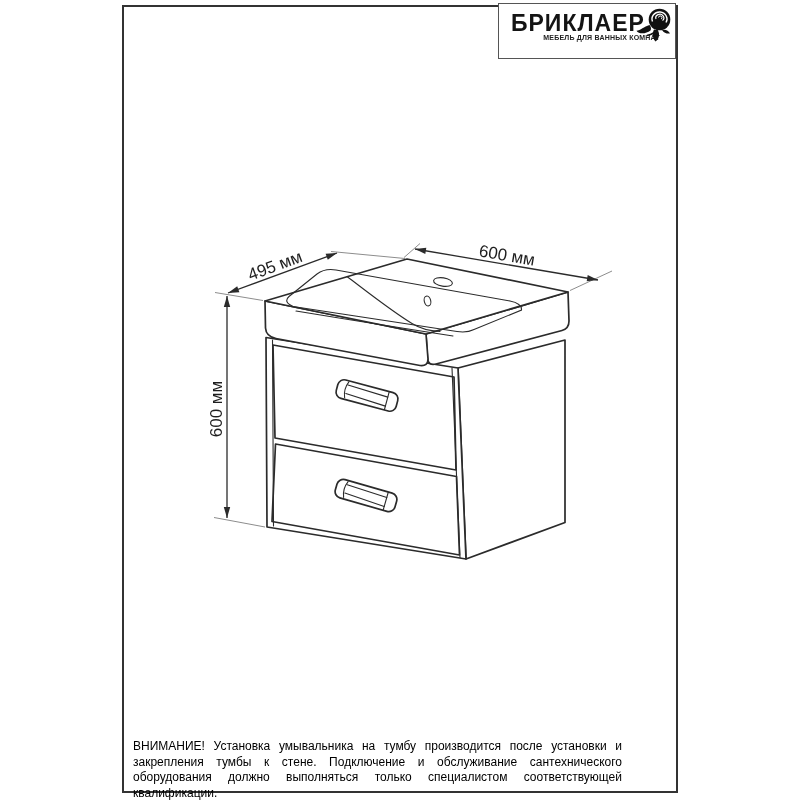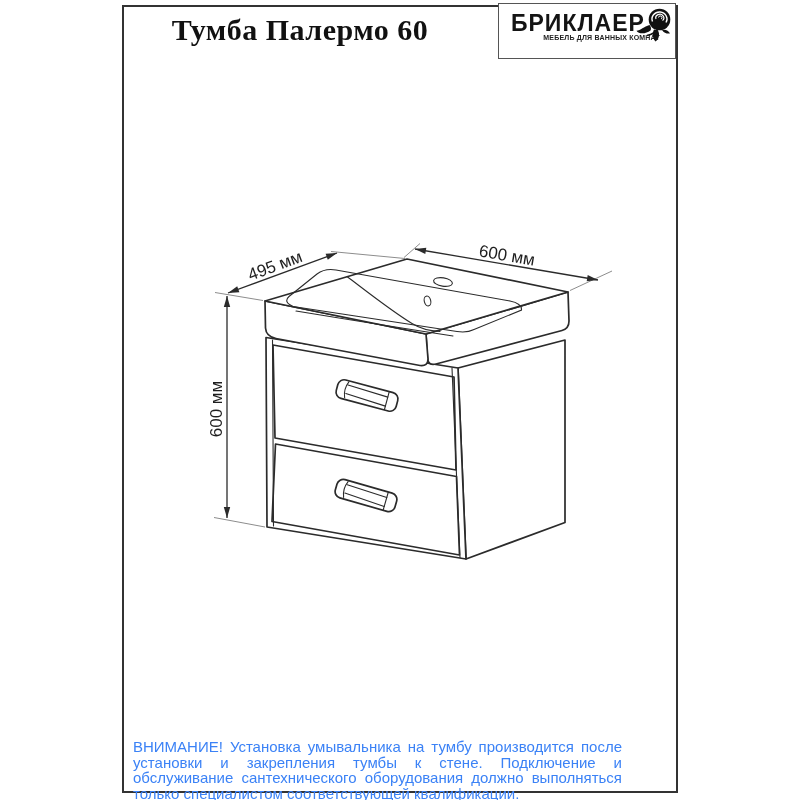--- a/index.html
+++ b/index.html
@@ -11,38 +11,37 @@
          font-family:"Liberation Serif",serif;font-weight:bold;font-size:30px;
          color:#111;letter-spacing:.5px;white-space:nowrap;}
   .logo-box{position:absolute;left:498px;top:3px;width:178px;height:56px;
             border:1px solid #555;box-sizing:border-box;background:#fff;}
   .brand{position:absolute;left:12px;top:6px;font-size:23px;font-weight:bold;
          letter-spacing:1px;color:#141414;white-space:nowrap;}
   .tagline{position:absolute;right:15px;top:30px;font-size:7px;font-weight:bold;
            letter-spacing:.2px;color:#222;white-space:nowrap;}
   .rose{position:absolute;right:1px;top:2px;width:40px;height:40px;}
   .drawing{position:absolute;left:0;top:0;width:800px;height:800px;}
-  .warning{position:absolute;left:133px;top:739px;width:489px;font-size:15px;
-           line-height:15.6px;text-align:justify;color:#3b82f6;}
+  .warning{position:absolute;left:133px;top:739px;width:489px;font-size:12px;
+           line-height:15.6px;text-align:justify;color:#000000;}
   .dim-label{font-family:"Liberation Sans",sans-serif;font-size:17px;fill:#1e1e1e;}
   .ln{stroke:#2b2b2b;stroke-width:1.7;fill:none;stroke-linejoin:round;stroke-linecap:round;}
   .face{stroke:#2b2b2b;stroke-width:1.7;fill:#fff;stroke-linejoin:round;}
   .thin{stroke:#2b2b2b;stroke-width:1.1;fill:none;stroke-linecap:round;}
   .dim{stroke:#2b2b2b;stroke-width:1.3;fill:none;}
   .ext{stroke:#8d8d8d;stroke-width:1;fill:none;}
   .arr{fill:#2b2b2b;stroke:none;}
 </style>
 </head>
 <body>
 
 <div class="canvas">
 
   <div class="frame"></div>
 
-  <div class="title">Тумба Палермо 60</div>
 
   <div class="logo-box">
     <div class="brand">БРИКЛАЕР</div>
     <div class="tagline">МЕБЕЛЬ ДЛЯ ВАННЫХ КОМНАТ</div>
     <svg class="rose" viewBox="0 0 40 40">
       <path d="M25,22 C22,26 18,28.5 13,29.5" stroke="#111" stroke-width="1.6" fill="none"></path>
       <path d="M15.5,19 C10,20.5 6.5,24.5 2.5,24.8 C5,28.5 12,28 16.5,24.5 C17.5,23 17,20.5 15.5,19 Z" fill="#111"></path>
       <path d="M20,23.5 C18,27.5 18.5,32 21.5,35.5 C25,33 26,28 24,24.5 Z" fill="#111"></path>
       <path d="M28,24 C30,27 33,28 36,27.5 C34.5,24 31,23 28,24 Z" fill="#111"></path>
       <circle cx="25.5" cy="13.5" r="10.8" fill="#111"></circle>

